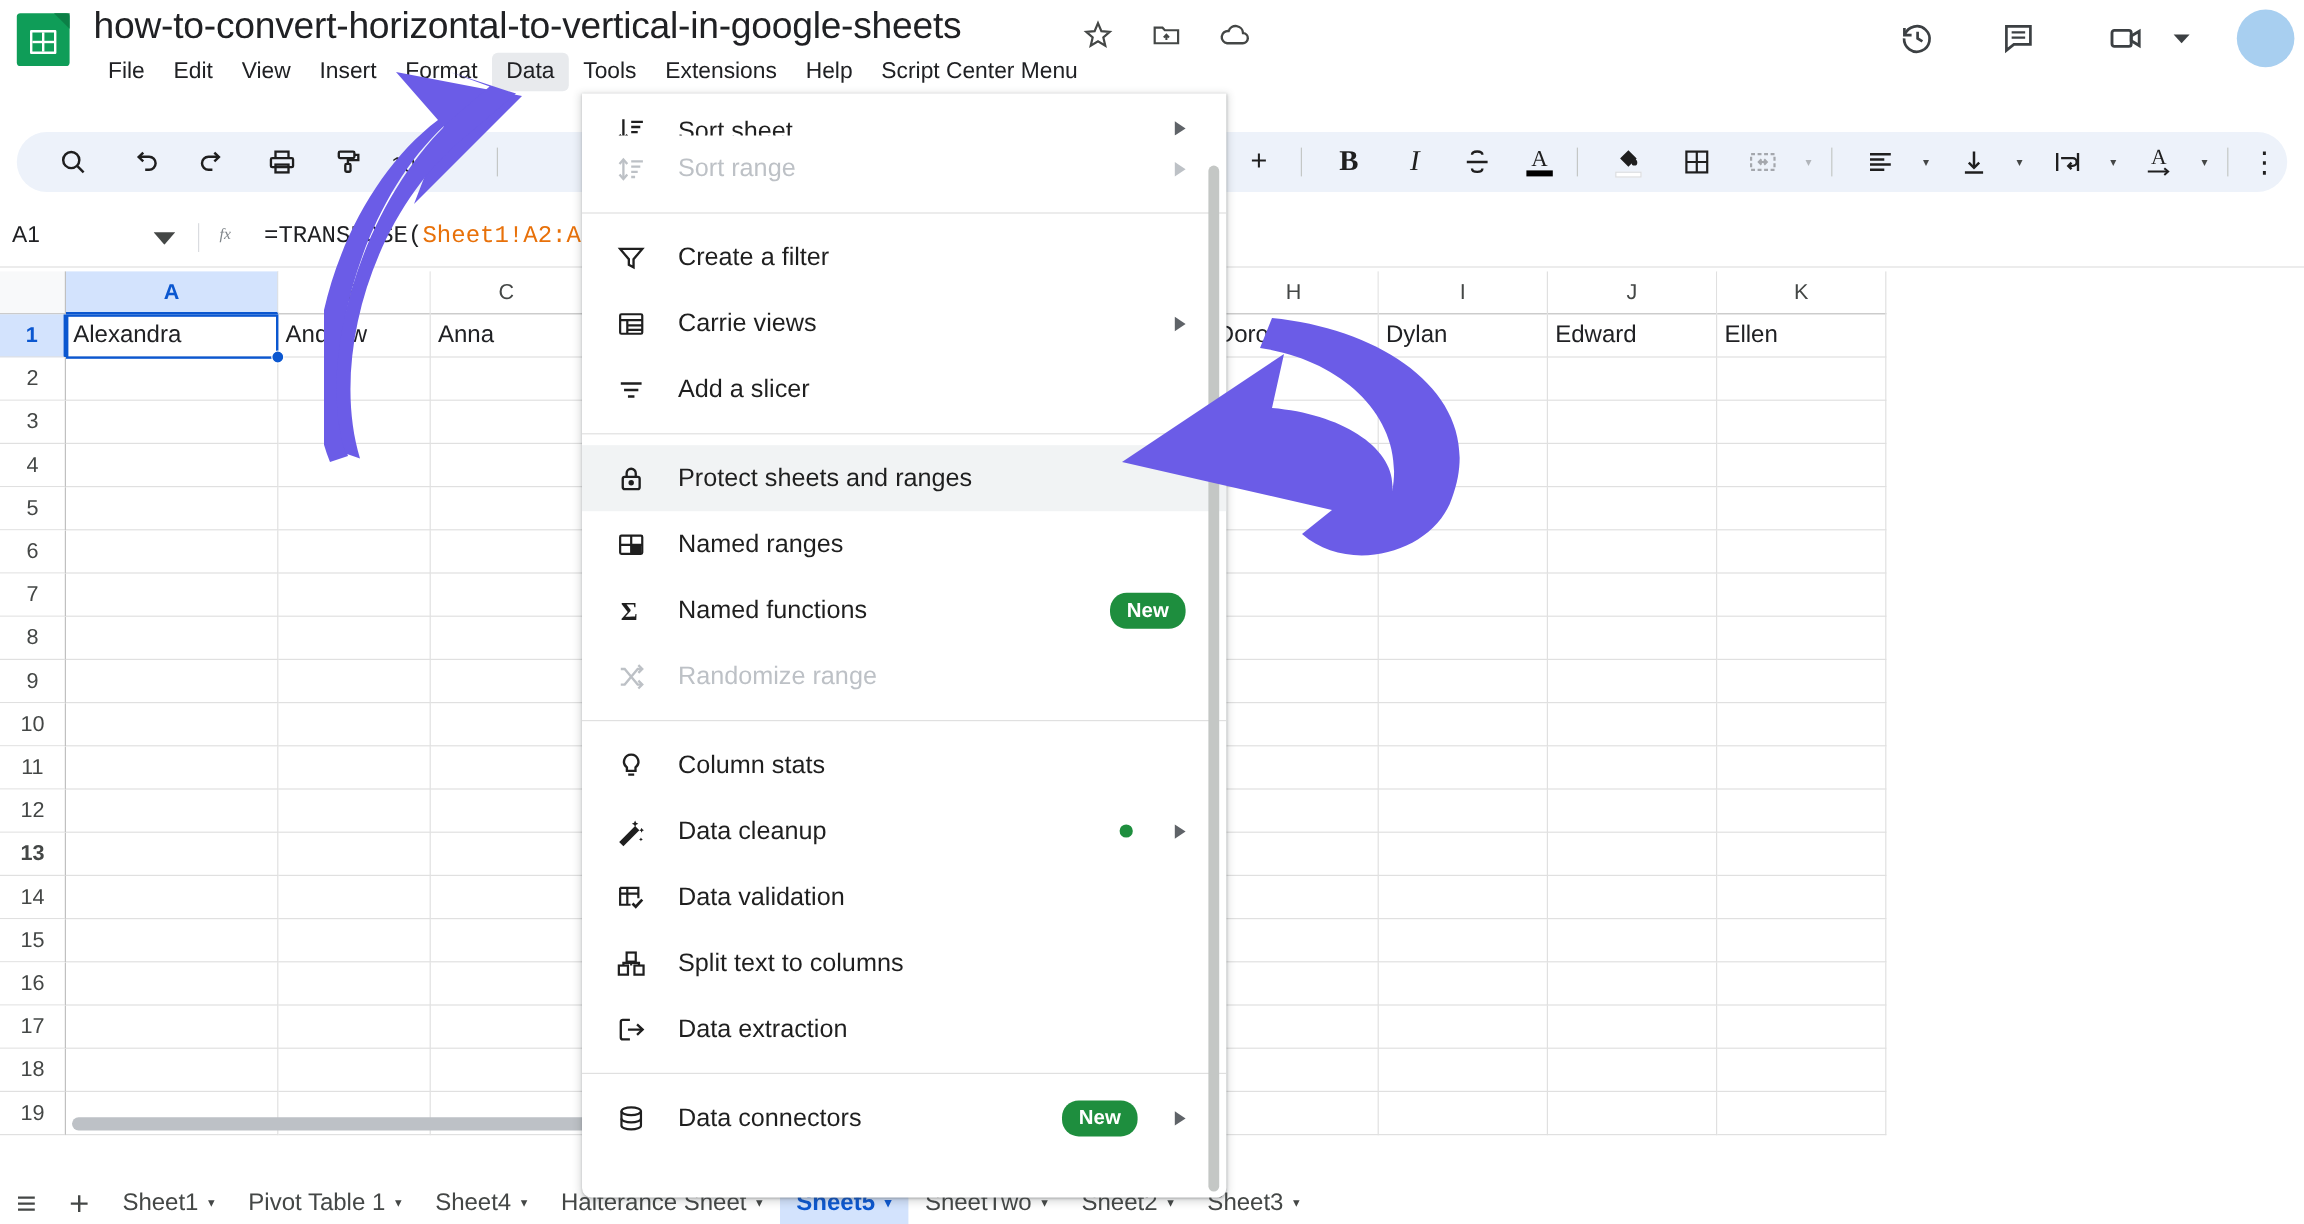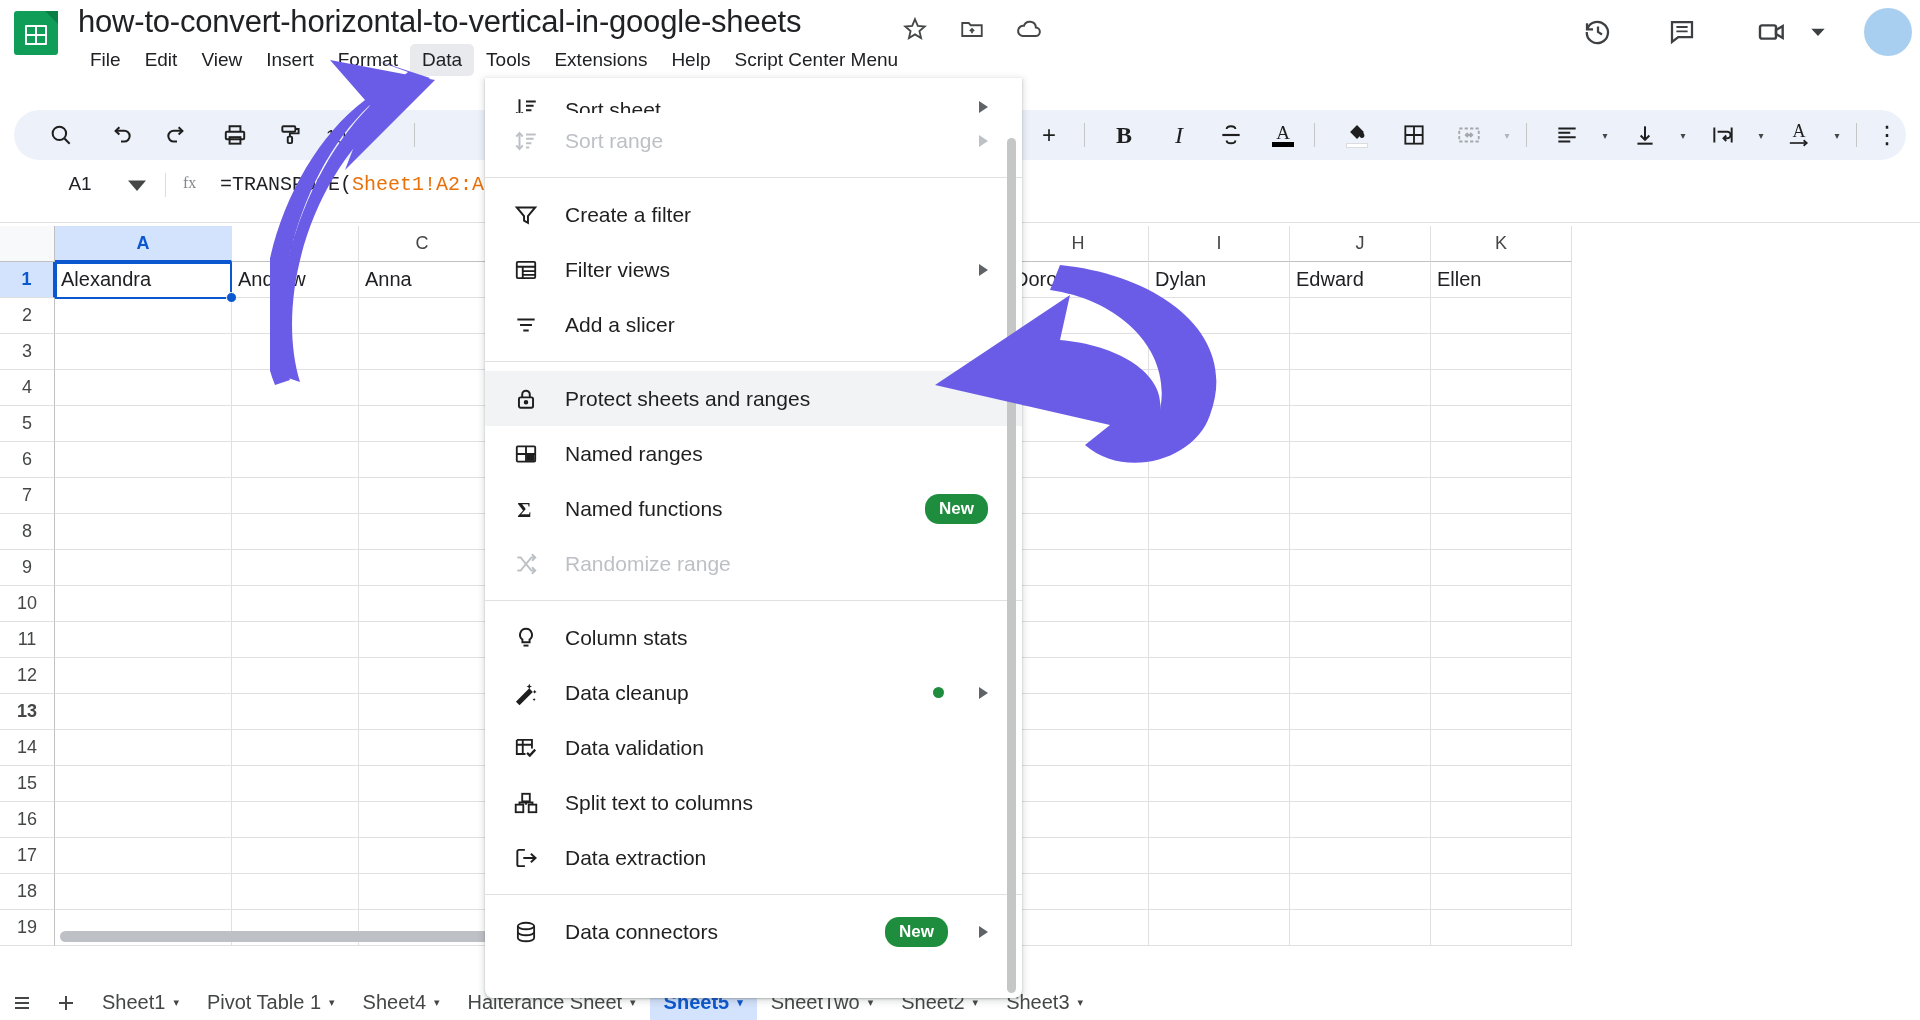--- a/index.html
+++ b/index.html
@@ -80,29 +80,29 @@
   .tb-zoom {
     position: absolute; top: 17px; font-size: 18px; color: #1f1f1f; white-space: nowrap;
   }
   .tb-sep {
     position: absolute; top: 13px; width: 1px; height: 24px; background: #c4c7c5;
   }
   .tb-caret { font-size: 10px; color: #444746; }
 
   
   .formulabar {
-    position: absolute; left: 0; top: 163px; width: 1684px; height: 44px;
-    background: #fff; display: flex; align-items: center; text-align: center;
+    position: absolute; left: 0; top: 176px; width: 1684px; height: 44px;
+    background: #fff; display: flex; align-items: center;
   }
   .namebox { position: absolute; left: 10px; top: 10px; width: 140px;
              font-size: 19px; color: #202124; }
   .namebox-caret { position: absolute; left: 128px; top: 16px; font-size: 11px; color: #444746; }
   .fb-divider { position: absolute; left: 165px; top: 10px; width: 1px; height: 24px; background: #dadce0; }
-  .fx-label { position: absolute; left: 183px; top: 11px; font-size: 16px;
-              color: #80868b; font-family: "Liberation Serif", serif; }
+  .fx-label { position: absolute; left: 183px; top: 11px; font-size: 13px;
+              font-style: italic; color: #80868b; font-family: "Liberation Serif", serif; }
   .formula-text { position: absolute; left: 220px; top: 10px; font-size: 20px;
                   color: #202124; font-family: "Liberation Mono", monospace; white-space: nowrap; }
   .formula-text .ref { color: #e8710a; }
   .fb-bottom-line { position: absolute; left: 0; top: 222px; width: 1920px; height: 1px; background: #e0e0e0; }
 
   
   .grid-wrap { position: absolute; left: 0; top: 226px; width: 1920px; height: 742px; overflow: hidden; background:#fff;}
   .corner-cell {
     position: absolute; left: 0; top: 0; width: 55px; height: 36px;
     background: #f8f9fa; border-right: 1px solid #c0c0c0; border-bottom: 1px solid #c0c0c0;
@@ -683,21 +683,21 @@
           </span>
           <span class="mi-label">Create a filter</span>
         </div>
         <div class="mi">
           <span class="mi-icon">
             <svg width="26" height="26" viewBox="0 0 24 24" fill="none" stroke="currentColor" stroke-width="1.7">
               <rect x="3.5" y="4.5" width="17" height="15" rx="1"></rect>
               <path d="M3.5 9h17M9 9v10.5M9 13h11.5M9 16.5h11.5"></path>
             </svg>
           </span>
-          <span class="mi-label">Filter views</span>
+          <span class="mi-label">Carrie views</span>
           <span class="mi-arrow"></span>
         </div>
         <div class="mi">
           <span class="mi-icon">
             <svg width="26" height="26" viewBox="0 0 24 24" fill="none" stroke="currentColor" stroke-width="1.9">
               <path d="M4 7h16M6.5 12h11M9.5 17h5"></path>
             </svg>
           </span>
           <span class="mi-label">Add a slicer</span>
         </div>

